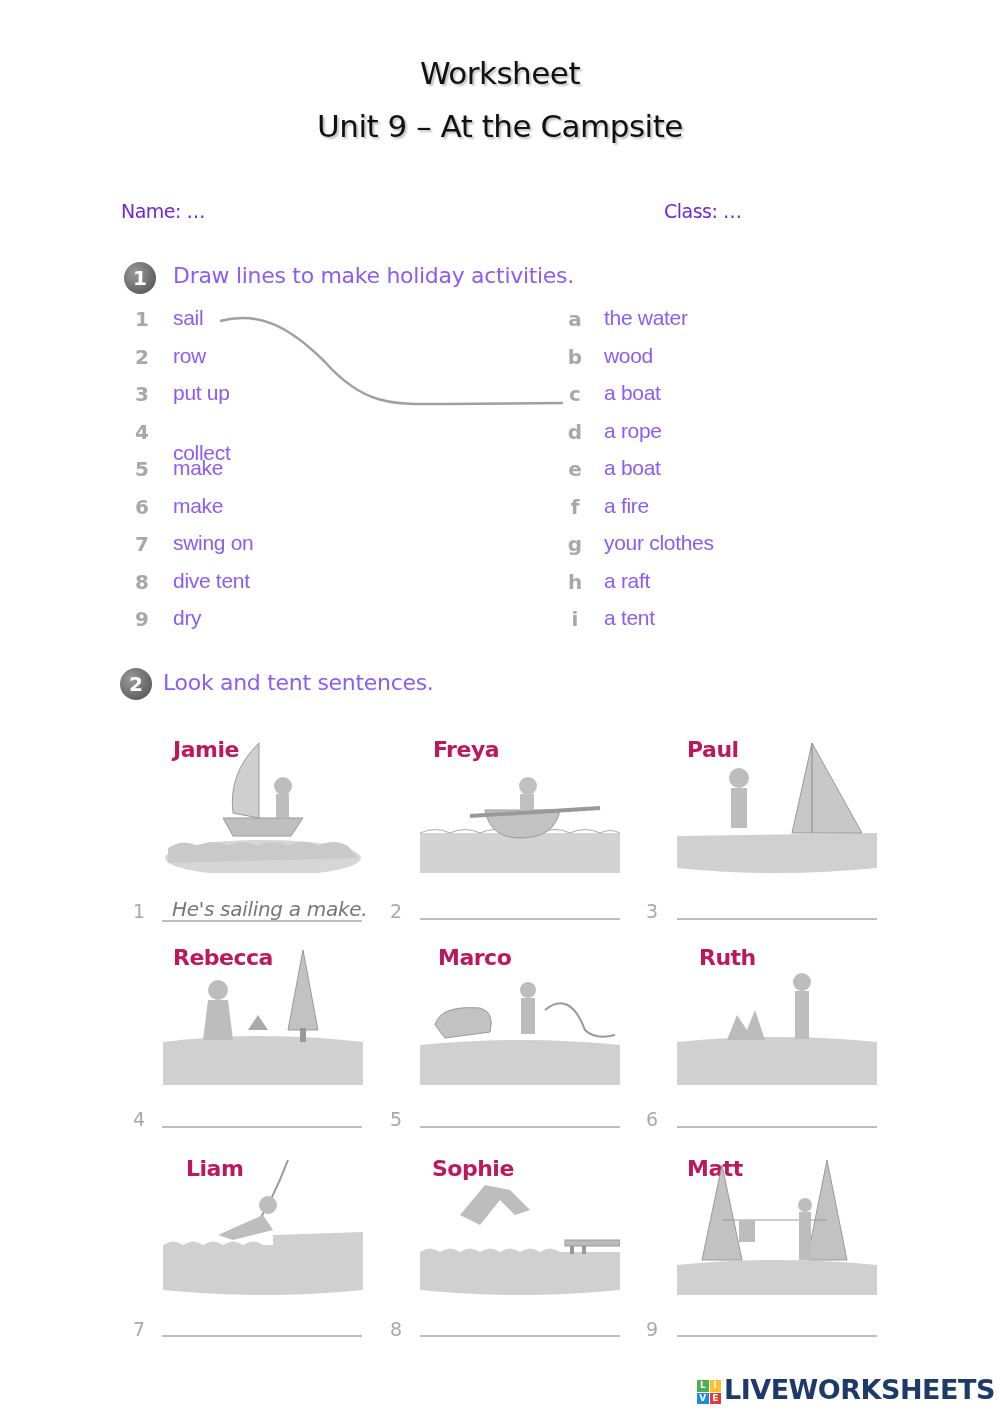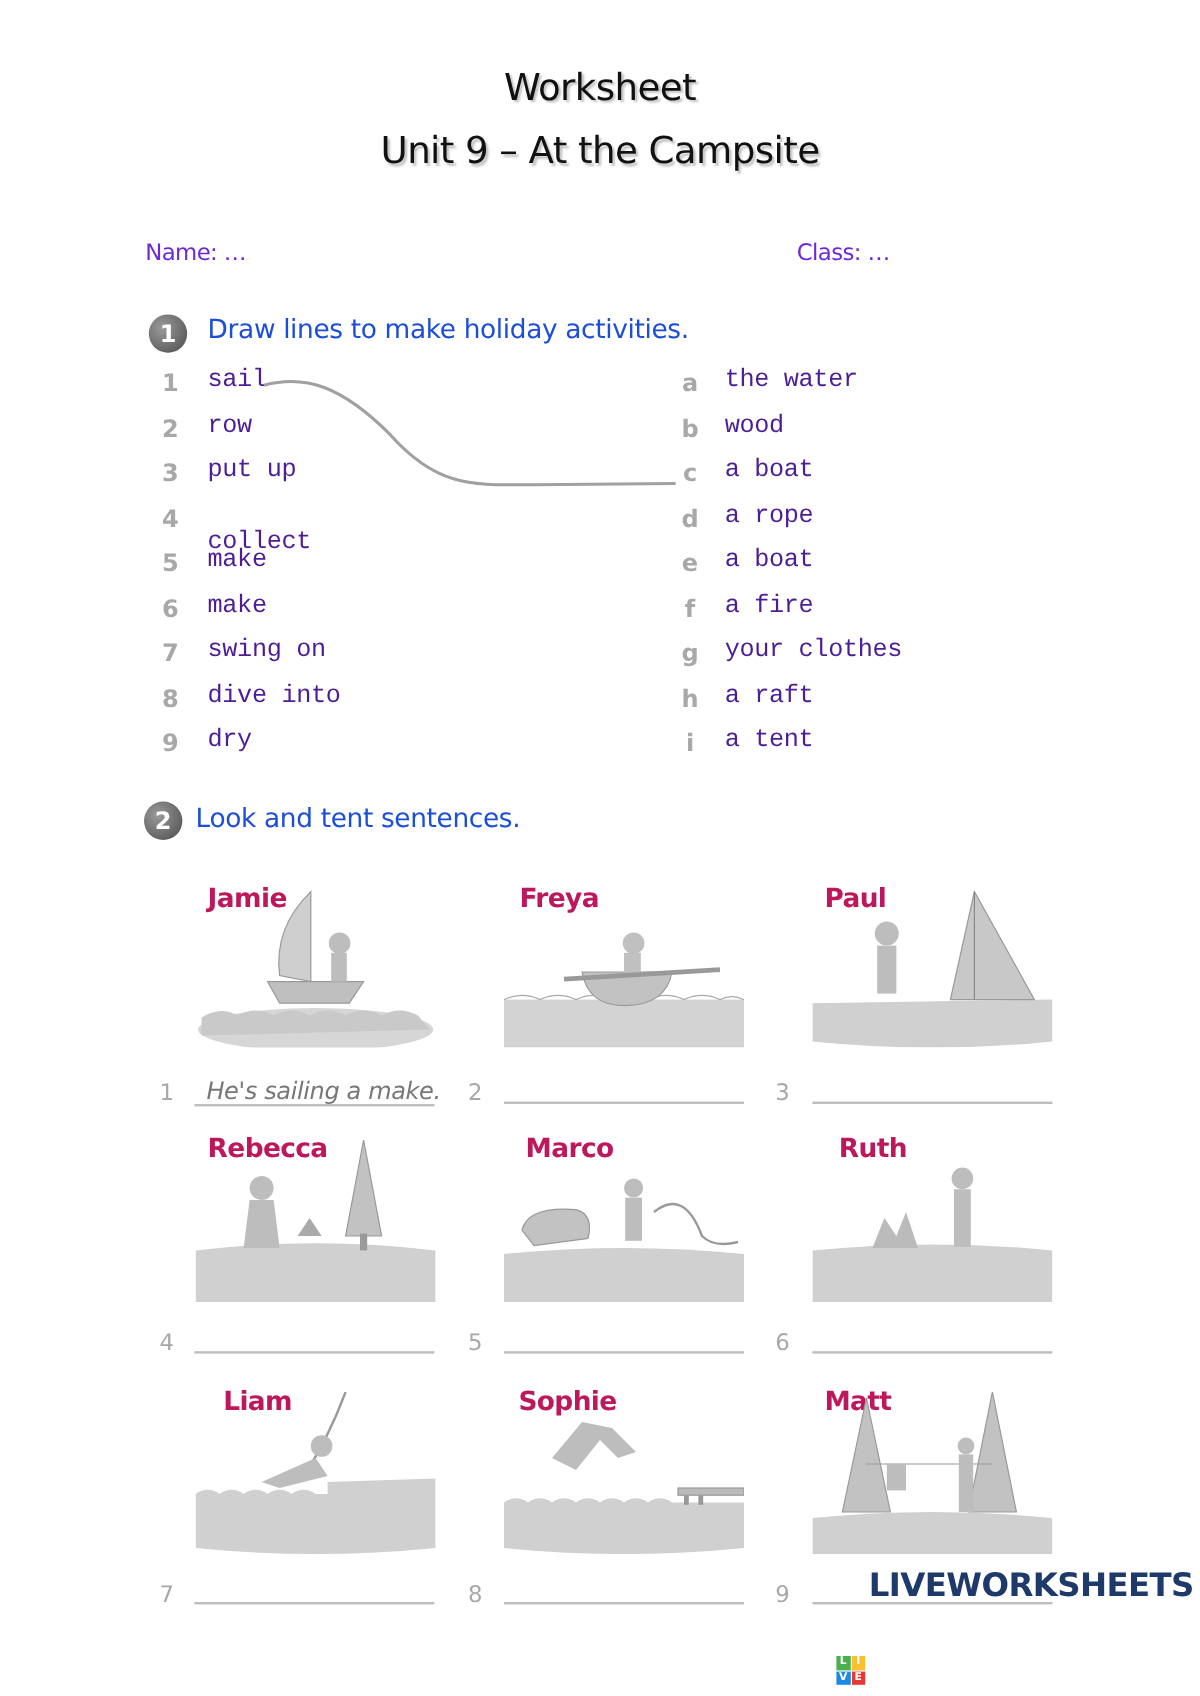--- a/index.html
+++ b/index.html
@@ -1,23 +1,23 @@
 <!DOCTYPE html>
 <html><head>
 <meta charset="utf-8">
 <style>
   html, body { margin:0; padding:0; background:#ffffff; }
   body { width:1000px; height:1413px; position:relative; overflow:hidden; font-family:"Liberation Sans", sans-serif; color:#1a1a1a; }
   .abs { position:absolute; }
   .title { left:0; width:1000px; text-align:center; font-size:31px; color:#111; text-shadow:2px 2px 2px rgba(0,0,0,0.25); font-family:"DejaVu Sans", sans-serif; letter-spacing:-0.5px; }
   .meta { font-size:19px; color:#6d28d9; font-family:"DejaVu Sans", sans-serif; letter-spacing:-0.5px; }
   .ex-badge { width:32px; height:32px; border-radius:50%; background:radial-gradient(circle at 35% 35%, #9a9a9a, #4a4a4a); color:#fff; font-weight:bold; font-size:20px; text-align:center; line-height:32px; font-family:"DejaVu Sans", sans-serif; }
-  .ex-title { font-size:22px; font-family:"DejaVu Sans", sans-serif; color:#1d4ed8; letter-spacing:-0.3px; }
+  .ex-title { font-size:22px; font-family:"DejaVu Sans", sans-serif; color:#8b5cf6; letter-spacing:-0.3px; }
   .row-num { font-size:20px; color:#a8a8a8; font-weight:bold; font-family:"DejaVu Sans", sans-serif; width:20px; text-align:center; }
-  .row-text { font-size:21px; color:#4c1d95; font-family:Liberation Mono, monospace; letter-spacing:-0.3px; }
+  .row-text { font-size:21px; color:#8b5cf6; font-family:Liberation Sans, sans-serif; letter-spacing:-0.3px; }
   .pic-name { font-size:22px; font-family:"DejaVu Sans", sans-serif; color:#be185d; font-weight:bold; letter-spacing:-0.5px; }
   .pic { width:200px; height:135px; }
   .ans-num { font-size:19px; color:#a8a8a8; font-family:"DejaVu Sans", sans-serif; }
   .ans-line { height:2px; background:#bdbdbd; width:200px; }
   .ans-text { font-size:20px; color:#777; font-style:italic; font-family:"DejaVu Sans", sans-serif; letter-spacing:-0.3px; }
   .brand { font-size:27px; font-weight:bold; color:#1d3a6b; font-family:"DejaVu Sans", sans-serif; letter-spacing:-0.5px; }
   .live-logo { width:24px; height:24px; display:grid; grid-template-columns:1fr 1fr; grid-template-rows:1fr 1fr; gap:1px; }
   .live-logo span { font-size:9px; font-weight:bold; color:#fff; text-align:center; line-height:11px; font-family:"DejaVu Sans", sans-serif; }
 </style>
 </head>
@@ -47,21 +47,21 @@
   <div class="abs" style="left:132px; top:457px;"><span class="row-num" style="display:inline-block;">5</span></div>
   <div class="abs row-text" style="left:173px; top:456px;">make</div>
 
   <div class="abs" style="left:132px; top:495px;"><span class="row-num" style="display:inline-block;">6</span></div>
   <div class="abs row-text" style="left:173px; top:494px;">make</div>
 
   <div class="abs" style="left:132px; top:532px;"><span class="row-num" style="display:inline-block;">7</span></div>
   <div class="abs row-text" style="left:173px; top:531px;">swing on</div>
 
   <div class="abs" style="left:132px; top:570px;"><span class="row-num" style="display:inline-block;">8</span></div>
-  <div class="abs row-text" style="left:173px; top:569px;">dive into</div>
+  <div class="abs row-text" style="left:173px; top:569px;">dive tent</div>
 
   <div class="abs" style="left:132px; top:607px;"><span class="row-num" style="display:inline-block;">9</span></div>
   <div class="abs row-text" style="left:173px; top:606px;">dry</div>
 </div>
 
 <svg class="abs" style="left:215px; top:312px;" width="360" height="100">
   <path d="M5 9 C 40 0, 70 10, 110 50 C 150 95, 180 92, 230 92 L 348 91" stroke="#a0a0a0" stroke-width="2.5" fill="none"></path>
 </svg>
 
 <div>
@@ -207,13 +207,13 @@
 
 <div class="abs ans-num" style="left:646px; top:1318px;">9</div>
 <div class="abs ans-line" style="left:677px; top:1335px;"></div>
 
 <div class="abs live-logo" style="left:697px; top:1380px;">
   <span style="background:#4caf50;">L</span>
   <span style="background:#fbc02d;">I</span>
   <span style="background:#1e88e5;">V</span>
   <span style="background:#e53935;">E</span>
 </div>
-<div class="abs brand" style="left:724px; top:1306px;">LIVEWORKSHEETS</div>
+<div class="abs brand" style="left:724px; top:1374px;">LIVEWORKSHEETS</div>
 
 </body></html>

